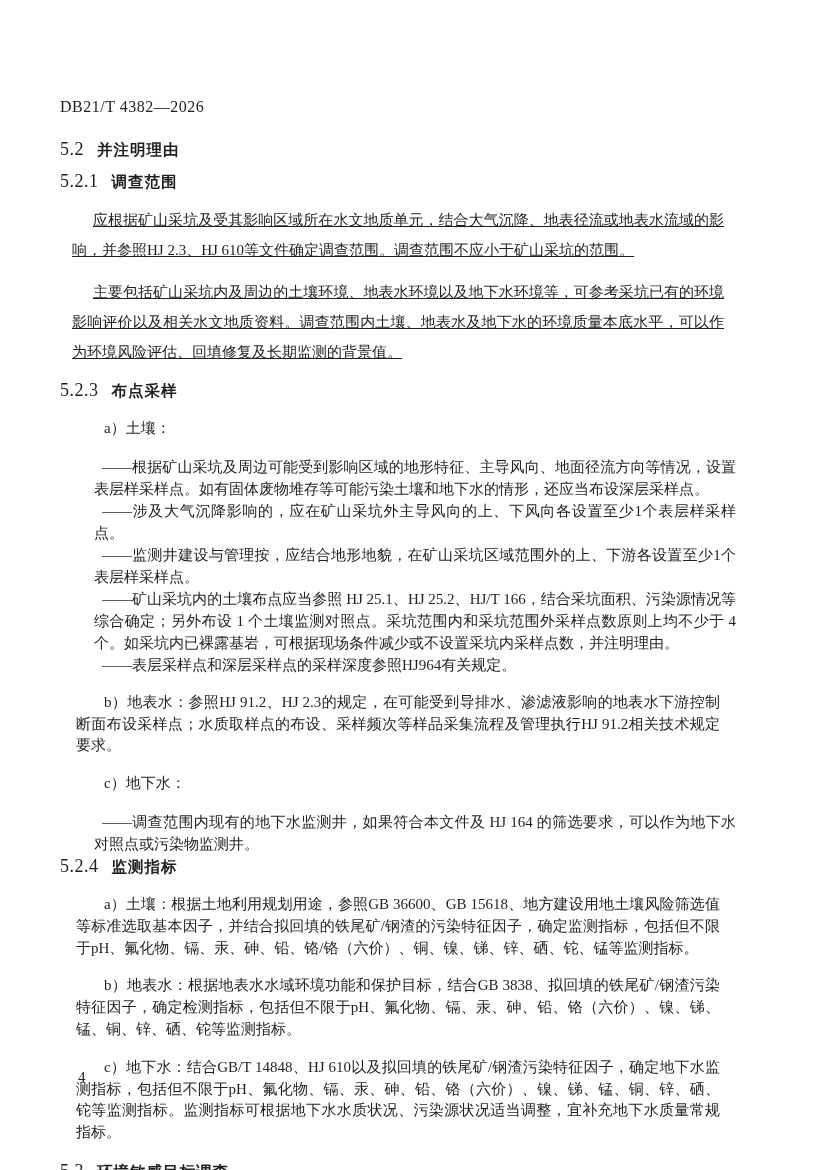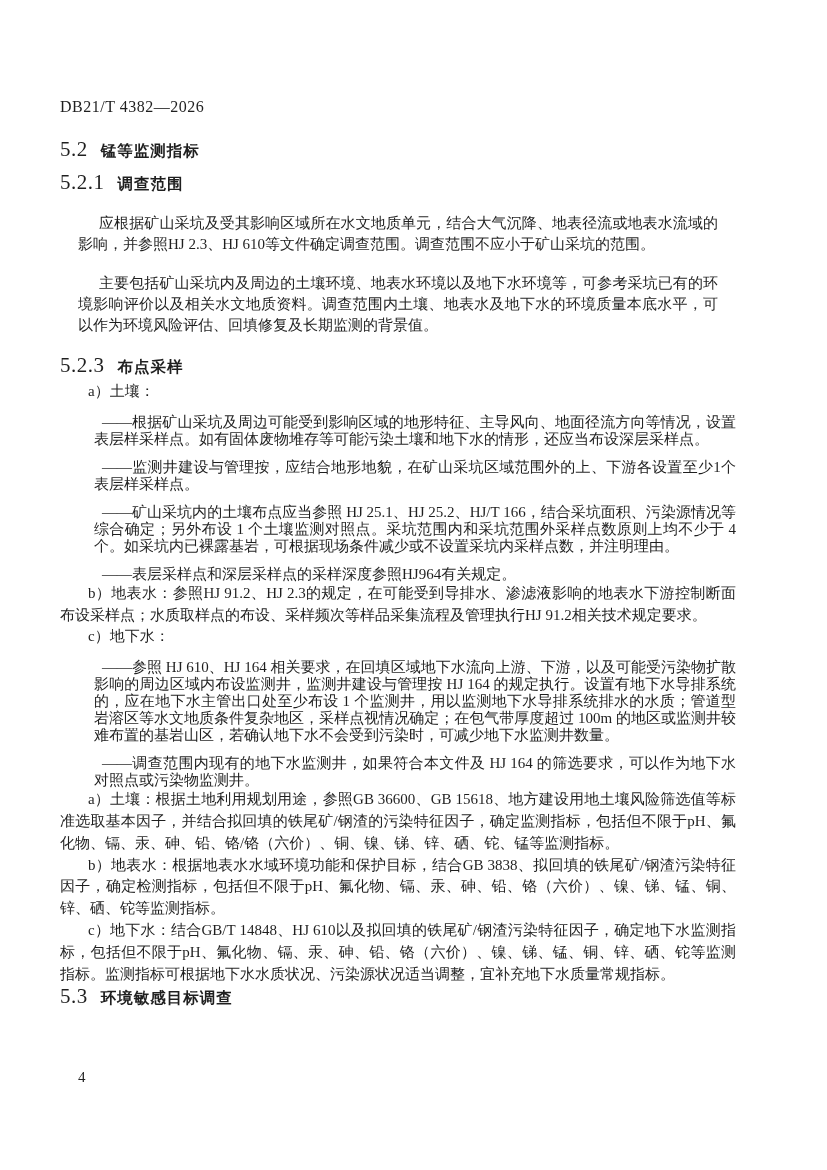--- a/index.html
+++ b/index.html
@@ -26,46 +26,47 @@
     margin: 0 0 20px 0;
   }
   .h-main, .h-sub {
     line-height: 22px;
     margin: 0;
   }
   .h-main { margin-bottom: 9px; }
   .h-sub  { margin-bottom: 3px; }
   .h-num {
     font-family: "Liberation Serif", "DejaVu Serif", serif;
-    font-size: 21px;
+    font-size: 18px;
     font-weight: normal;
     margin-right: 13px;
     letter-spacing: 0.5px;
   }
   .h-title {
     font-family: "Liberation Sans", "DejaVu Sans", sans-serif;
     font-size: 15.5px;
     font-weight: bold;
     letter-spacing: 1px;
   }
   .para {
-    margin: 18px;
-    line-height: 21px;
+    margin: 12px;
+    line-height: 30px;
     text-indent: 21px;
     text-align: justify;
+    text-decoration: underline;
   }
   .item-para {
-    margin: 0;
+    margin: 16px;
     line-height: 21.8px;
     text-indent: 28px;
     text-align: justify;
   }
   .dash-item {
-    margin: 11px 0 0 34px;
-    line-height: 17px;
+    margin: 0 0 0 34px;
+    line-height: 22px;
     text-indent: 8px;
     text-align: justify;
   }
   .h53 { }
   .pagenum {
     position: absolute;
     left: 78px;
     top: 1066px;
     font-size: 15px;
     line-height: 22px;
@@ -73,43 +74,46 @@
 </style>
 </head>
 <body>
 
 <div class="page">
   <div class="content">
 
     <div class="docnum">DB21/T 4382—2026</div>
 
     <div class="h-main">
-      <span class="h-num">5.2</span><span class="h-title">锰等监测指标</span>
+      <span class="h-num">5.2</span><span class="h-title">并注明理由</span>
     </div>
 
     <div class="h-sub">
       <span class="h-num">5.2.1</span><span class="h-title">调查范围</span>
     </div>
     <p class="para">应根据矿山采坑及受其影响区域所在水文地质单元，结合大气沉降、地表径流或地表水流域的影响，并参照HJ 2.3、HJ 610等文件确定调查范围。调查范围不应小于矿山采坑的范围。</p>
 
     <p class="para">主要包括矿山采坑内及周边的土壤环境、地表水环境以及地下水环境等，可参考采坑已有的环境影响评价以及相关水文地质资料。调查范围内土壤、地表水及地下水的环境质量本底水平，可以作为环境风险评估、回填修复及长期监测的背景值。</p>
 
     <div class="h-sub">
       <span class="h-num">5.2.3</span><span class="h-title">布点采样</span>
     </div>
     <p class="item-para">a）土壤：</p>
     <p class="dash-item">——根据矿山采坑及周边可能受到影响区域的地形特征、主导风向、地面径流方向等情况，设置表层样采样点。如有固体废物堆存等可能污染土壤和地下水的情形，还应当布设深层采样点。</p>
+    <p class="dash-item">——涉及大气沉降影响的，应在矿山采坑外主导风向的上、下风向各设置至少1个表层样采样点。</p>
     <p class="dash-item">——监测井建设与管理按，应结合地形地貌，在矿山采坑区域范围外的上、下游各设置至少1个表层样采样点。</p>
     <p class="dash-item">——矿山采坑内的土壤布点应当参照 HJ 25.1、HJ 25.2、HJ/T 166，结合采坑面积、污染源情况等综合确定；另外布设 1 个土壤监测对照点。采坑范围内和采坑范围外采样点数原则上均不少于 4 个。如采坑内已裸露基岩，可根据现场条件减少或不设置采坑内采样点数，并注明理由。</p>
     <p class="dash-item">——表层采样点和深层采样点的采样深度参照HJ964有关规定。</p>
     <p class="item-para">b）地表水：参照HJ 91.2、HJ 2.3的规定，在可能受到导排水、渗滤液影响的地表水下游控制断面布设采样点；水质取样点的布设、采样频次等样品采集流程及管理执行HJ 91.2相关技术规定要求。</p>
     <p class="item-para">c）地下水：</p>
-    <p class="dash-item">——参照 HJ 610、HJ 164 相关要求，在回填区域地下水流向上游、下游，以及可能受污染物扩散影响的周边区域内布设监测井，监测井建设与管理按 HJ 164 的规定执行。设置有地下水导排系统的，应在地下水主管出口处至少布设 1 个监测井，用以监测地下水导排系统排水的水质；管道型岩溶区等水文地质条件复杂地区，采样点视情况确定；在包气带厚度超过 100m 的地区或监测井较难布置的基岩山区，若确认地下水不会受到污染时，可减少地下水监测井数量。</p>
     <p class="dash-item">——调查范围内现有的地下水监测井，如果符合本文件及 HJ 164 的筛选要求，可以作为地下水对照点或污染物监测井。</p>
 
+    <div class="h-sub">
+      <span class="h-num">5.2.4</span><span class="h-title">监测指标</span>
+    </div>
     <p class="item-para">a）土壤：根据土地利用规划用途，参照GB 36600、GB 15618、地方建设用地土壤风险筛选值等标准选取基本因子，并结合拟回填的铁尾矿/钢渣的污染特征因子，确定监测指标，包括但不限于pH、氟化物、镉、汞、砷、铅、铬/铬（六价）、铜、镍、锑、锌、硒、铊、锰等监测指标。</p>
     <p class="item-para">b）地表水：根据地表水水域环境功能和保护目标，结合GB 3838、拟回填的铁尾矿/钢渣污染特征因子，确定检测指标，包括但不限于pH、氟化物、镉、汞、砷、铅、铬（六价）、镍、锑、锰、铜、锌、硒、铊等监测指标。</p>
     <p class="item-para">c）地下水：结合GB/T 14848、HJ 610以及拟回填的铁尾矿/钢渣污染特征因子，确定地下水监测指标，包括但不限于pH、氟化物、镉、汞、砷、铅、铬（六价）、镍、锑、锰、铜、锌、硒、铊等监测指标。监测指标可根据地下水水质状况、污染源状况适当调整，宜补充地下水质量常规指标。</p>
 
     <div class="h-main h53">
       <span class="h-num">5.3</span><span class="h-title">环境敏感目标调查</span>
     </div>
 
   </div>
 

